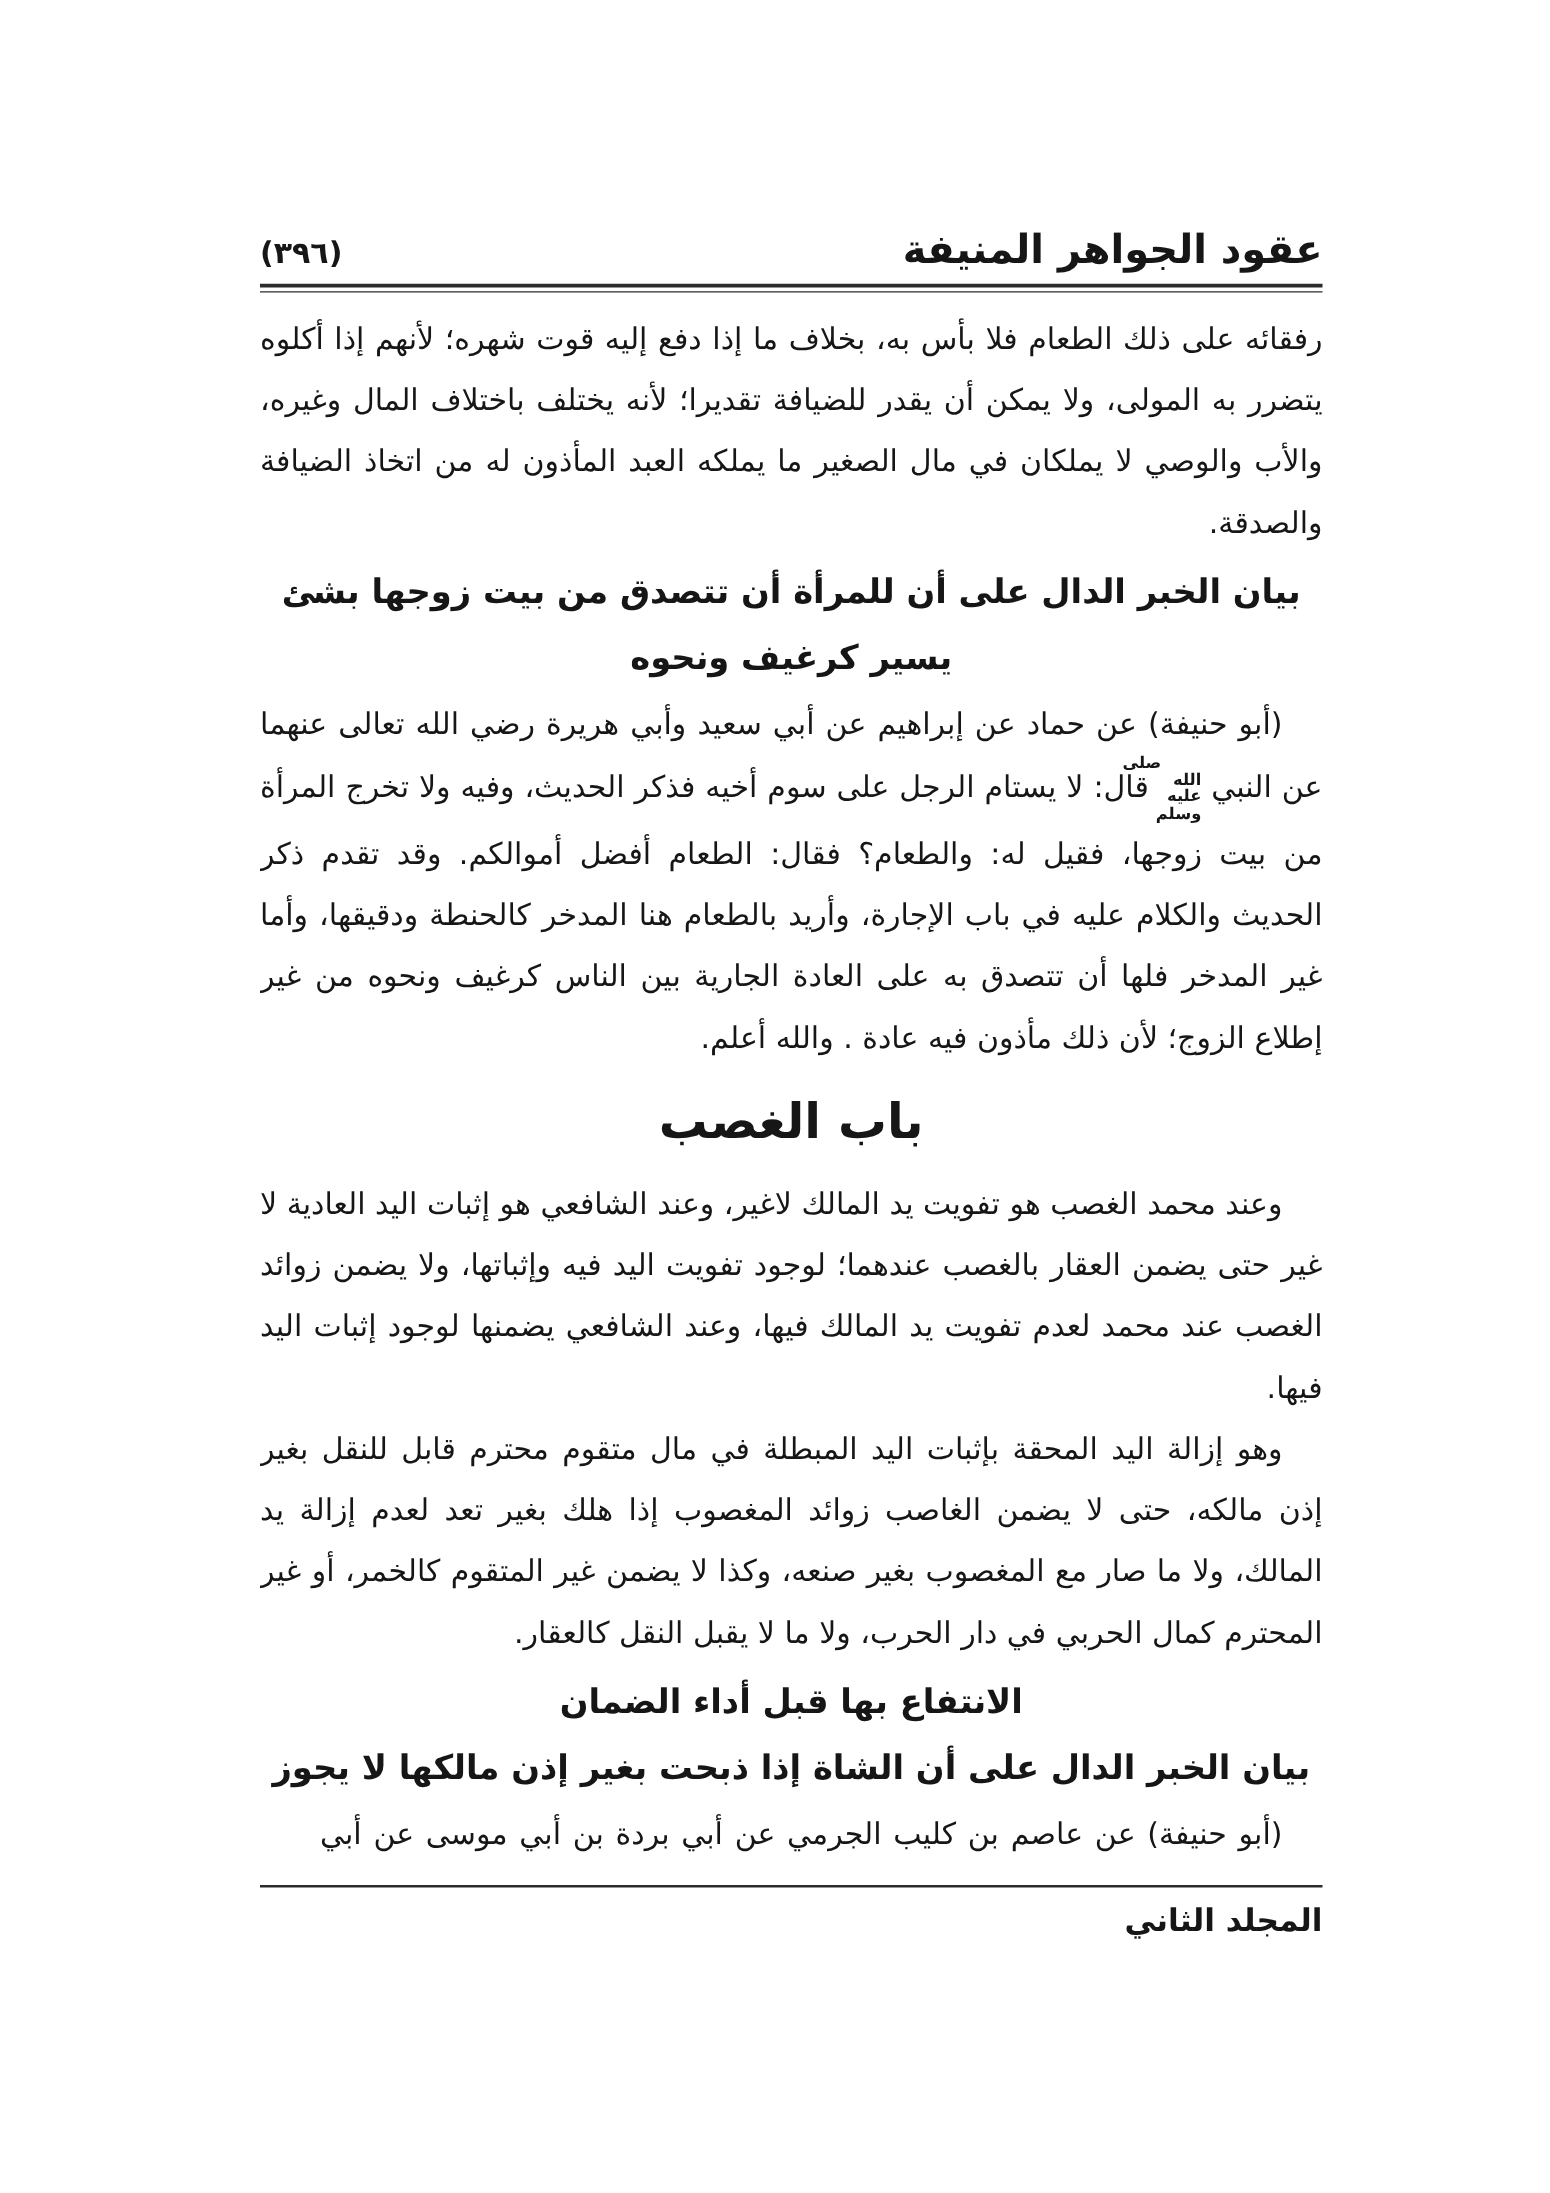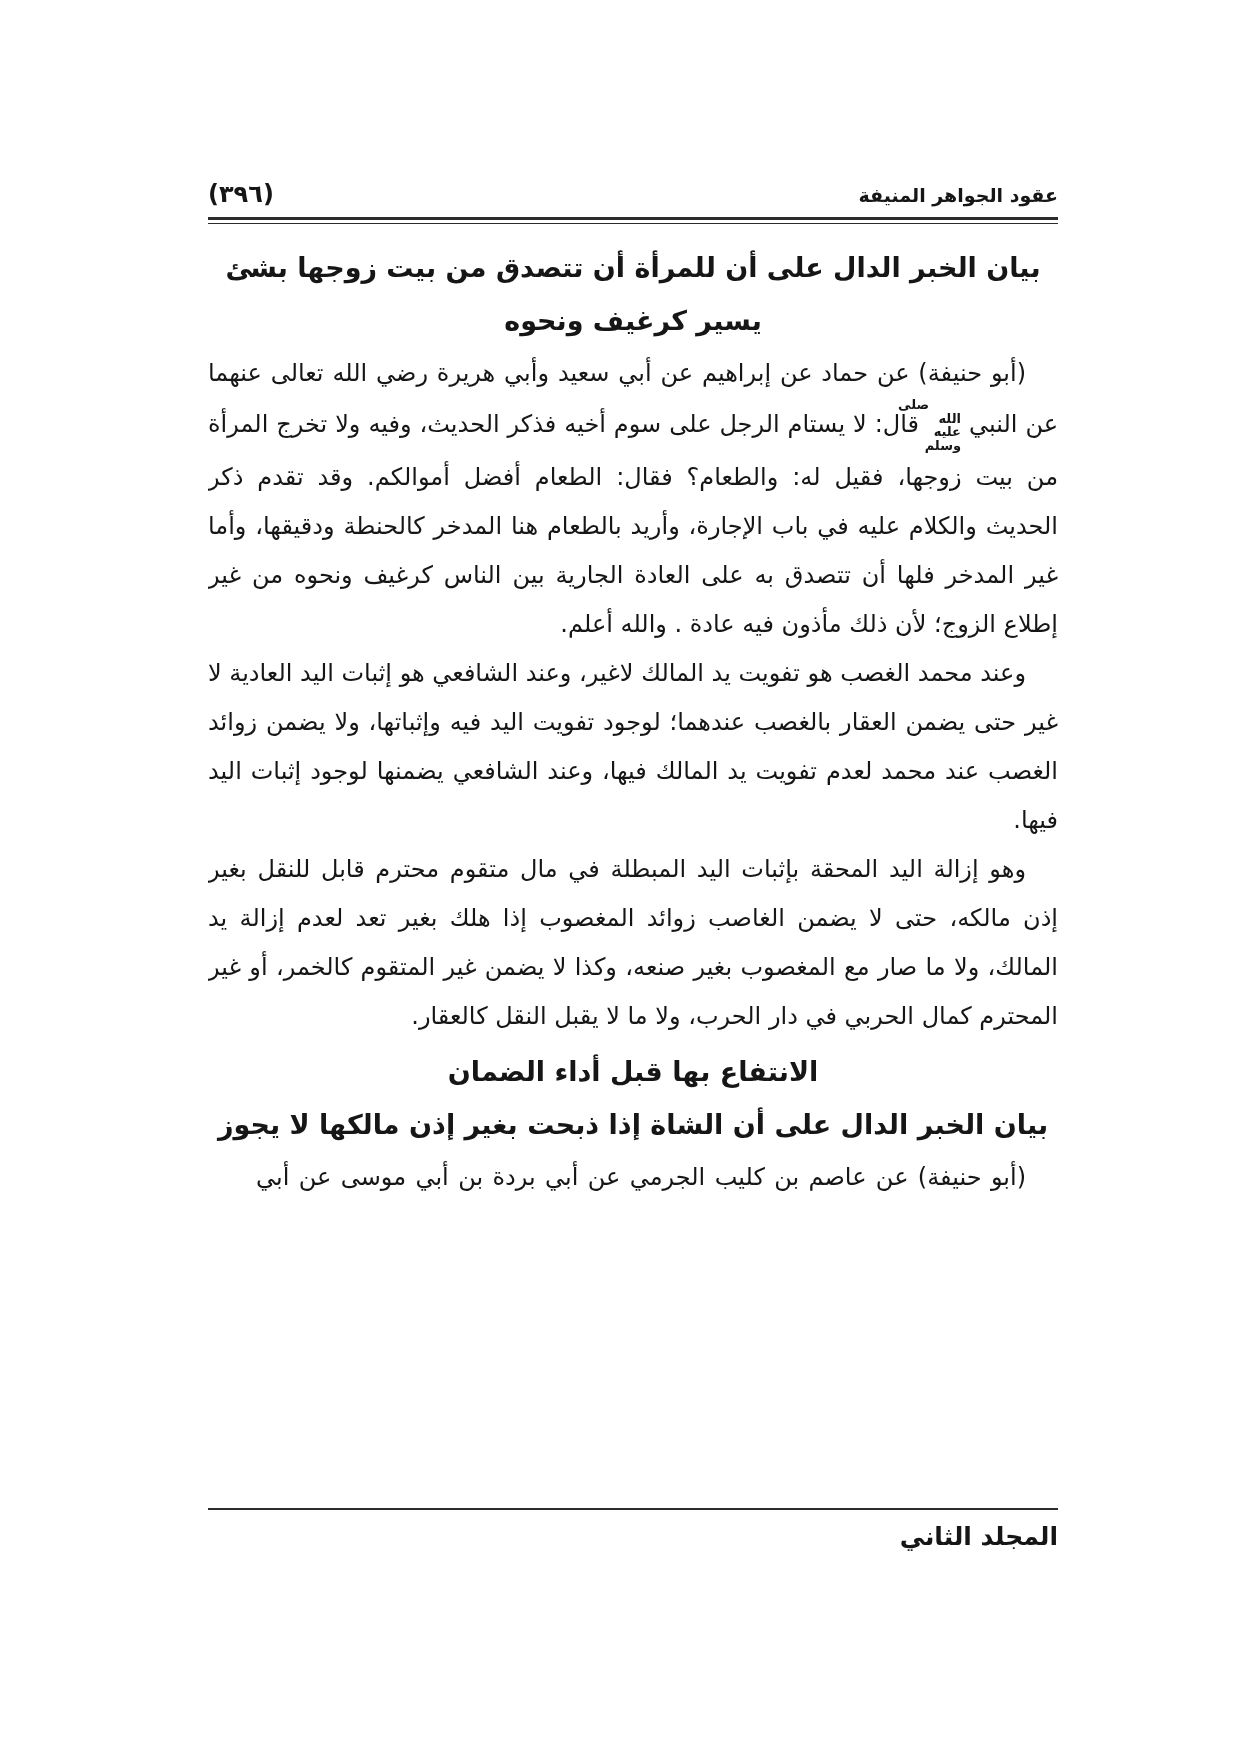--- a/index.html
+++ b/index.html
@@ -20,21 +20,21 @@
     right: 182px;
     left: 208px; 
   }
   .header {
     display: flex;
     justify-content: space-between;
     align-items: baseline;
   }
   .book-title {
     font-weight: bold;
-    font-size: 19px;
+    font-size: 32px;
     letter-spacing: 0.5px;
   }
   .page-number {
     font-size: 24px;
     font-weight: bold;
     text-align: center;
   }
   .header-rule {
     margin-top: 9px;
     height: 3px;
@@ -104,28 +104,30 @@
 
     <div class="header">
       <span class="book-title">عقود الجواهر المنيفة</span>
       <span class="page-number">(٣٩٦)</span>
     </div>
 
     <div class="header-rule"></div>
 
     <div class="body-block">
 
+      <p class="para">رفقائه على ذلك الطعام فلا بأس به، بخلاف ما إذا دفع إليه قوت شهره؛ لأنهم إذا أكلوه يتضرر به المولى، ولا يمكن أن يقدر للضيافة تقديرا؛ لأنه يختلف باختلاف المال وغيره، والأب والوصي لا يملكان في مال الصغير ما يملكه العبد المأذون له من اتخاذ الضيافة والصدقة.</p>
 
       <div class="section-heading">
         <div>بيان الخبر الدال على أن للمرأة أن تتصدق من بيت زوجها بشئ</div>
         <div>يسير كرغيف ونحوه</div>
       </div>
 
       <p class="para indent"><span>(أبو حنيفة) عن حماد عن إبراهيم عن أبي سعيد وأبي هريرة رضي الله تعالى عنهما عن النبي </span><span class="honorific">صلى الله عليه وسلم</span><span> قال: لا يستام الرجل على سوم أخيه فذكر الحديث، وفيه ولا تخرج المرأة من بيت زوجها، فقيل له: والطعام؟ فقال: الطعام أفضل أموالكم. وقد تقدم ذكر الحديث والكلام عليه في باب الإجارة، وأريد بالطعام هنا المدخر كالحنطة ودقيقها، وأما غير المدخر فلها أن تتصدق به على العادة الجارية بين الناس كرغيف ونحوه من غير إطلاع الزوج؛ لأن ذلك مأذون فيه عادة . والله أعلم.</span></p>
 
+      <div class="chapter-heading">باب الغصب</div>
 
       <p class="para indent">وعند محمد الغصب هو تفويت يد المالك لاغير، وعند الشافعي هو إثبات اليد العادية لا غير حتى يضمن العقار بالغصب عندهما؛ لوجود تفويت اليد فيه وإثباتها، ولا يضمن زوائد الغصب عند محمد لعدم تفويت يد المالك فيها، وعند الشافعي يضمنها لوجود إثبات اليد فيها.</p>
 
       <p class="para indent">وهو إزالة اليد المحقة بإثبات اليد المبطلة في مال متقوم محترم قابل للنقل بغير إذن مالكه، حتى لا يضمن الغاصب زوائد المغصوب إذا هلك بغير تعد لعدم إزالة يد المالك، ولا ما صار مع المغصوب بغير صنعه، وكذا لا يضمن غير المتقوم كالخمر، أو غير المحترم كمال الحربي في دار الحرب، ولا ما لا يقبل النقل كالعقار.</p>
 
       <div class="section-heading">
         <div>الانتفاع بها قبل أداء الضمان</div>
         <div>بيان الخبر الدال على أن الشاة إذا ذبحت بغير إذن مالكها لا يجوز</div>
       </div>
 

